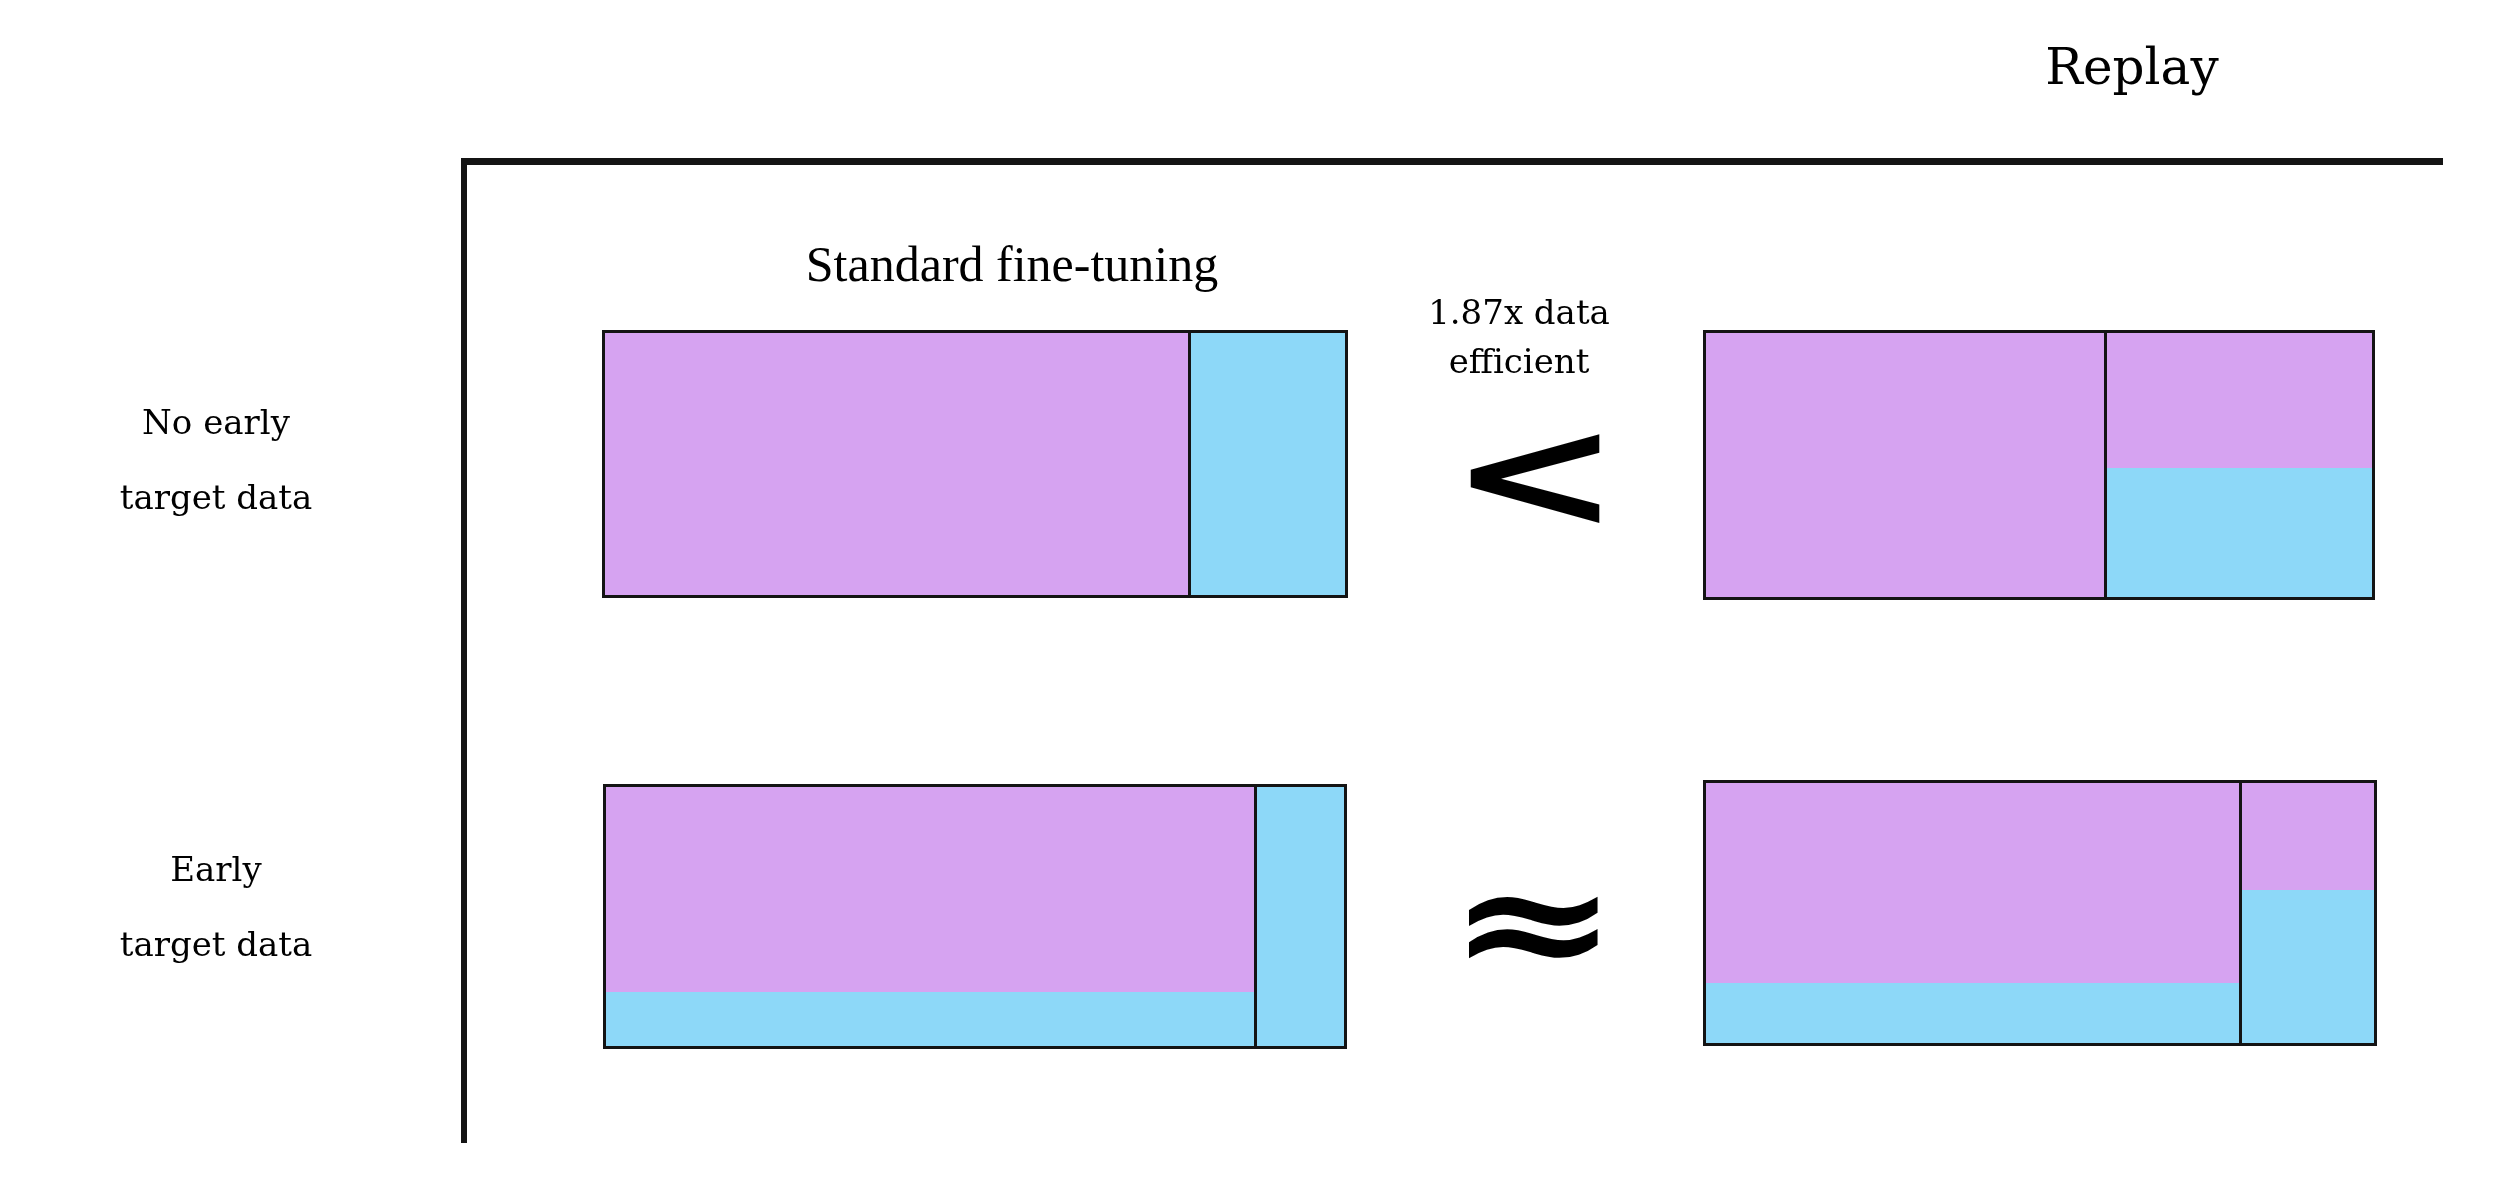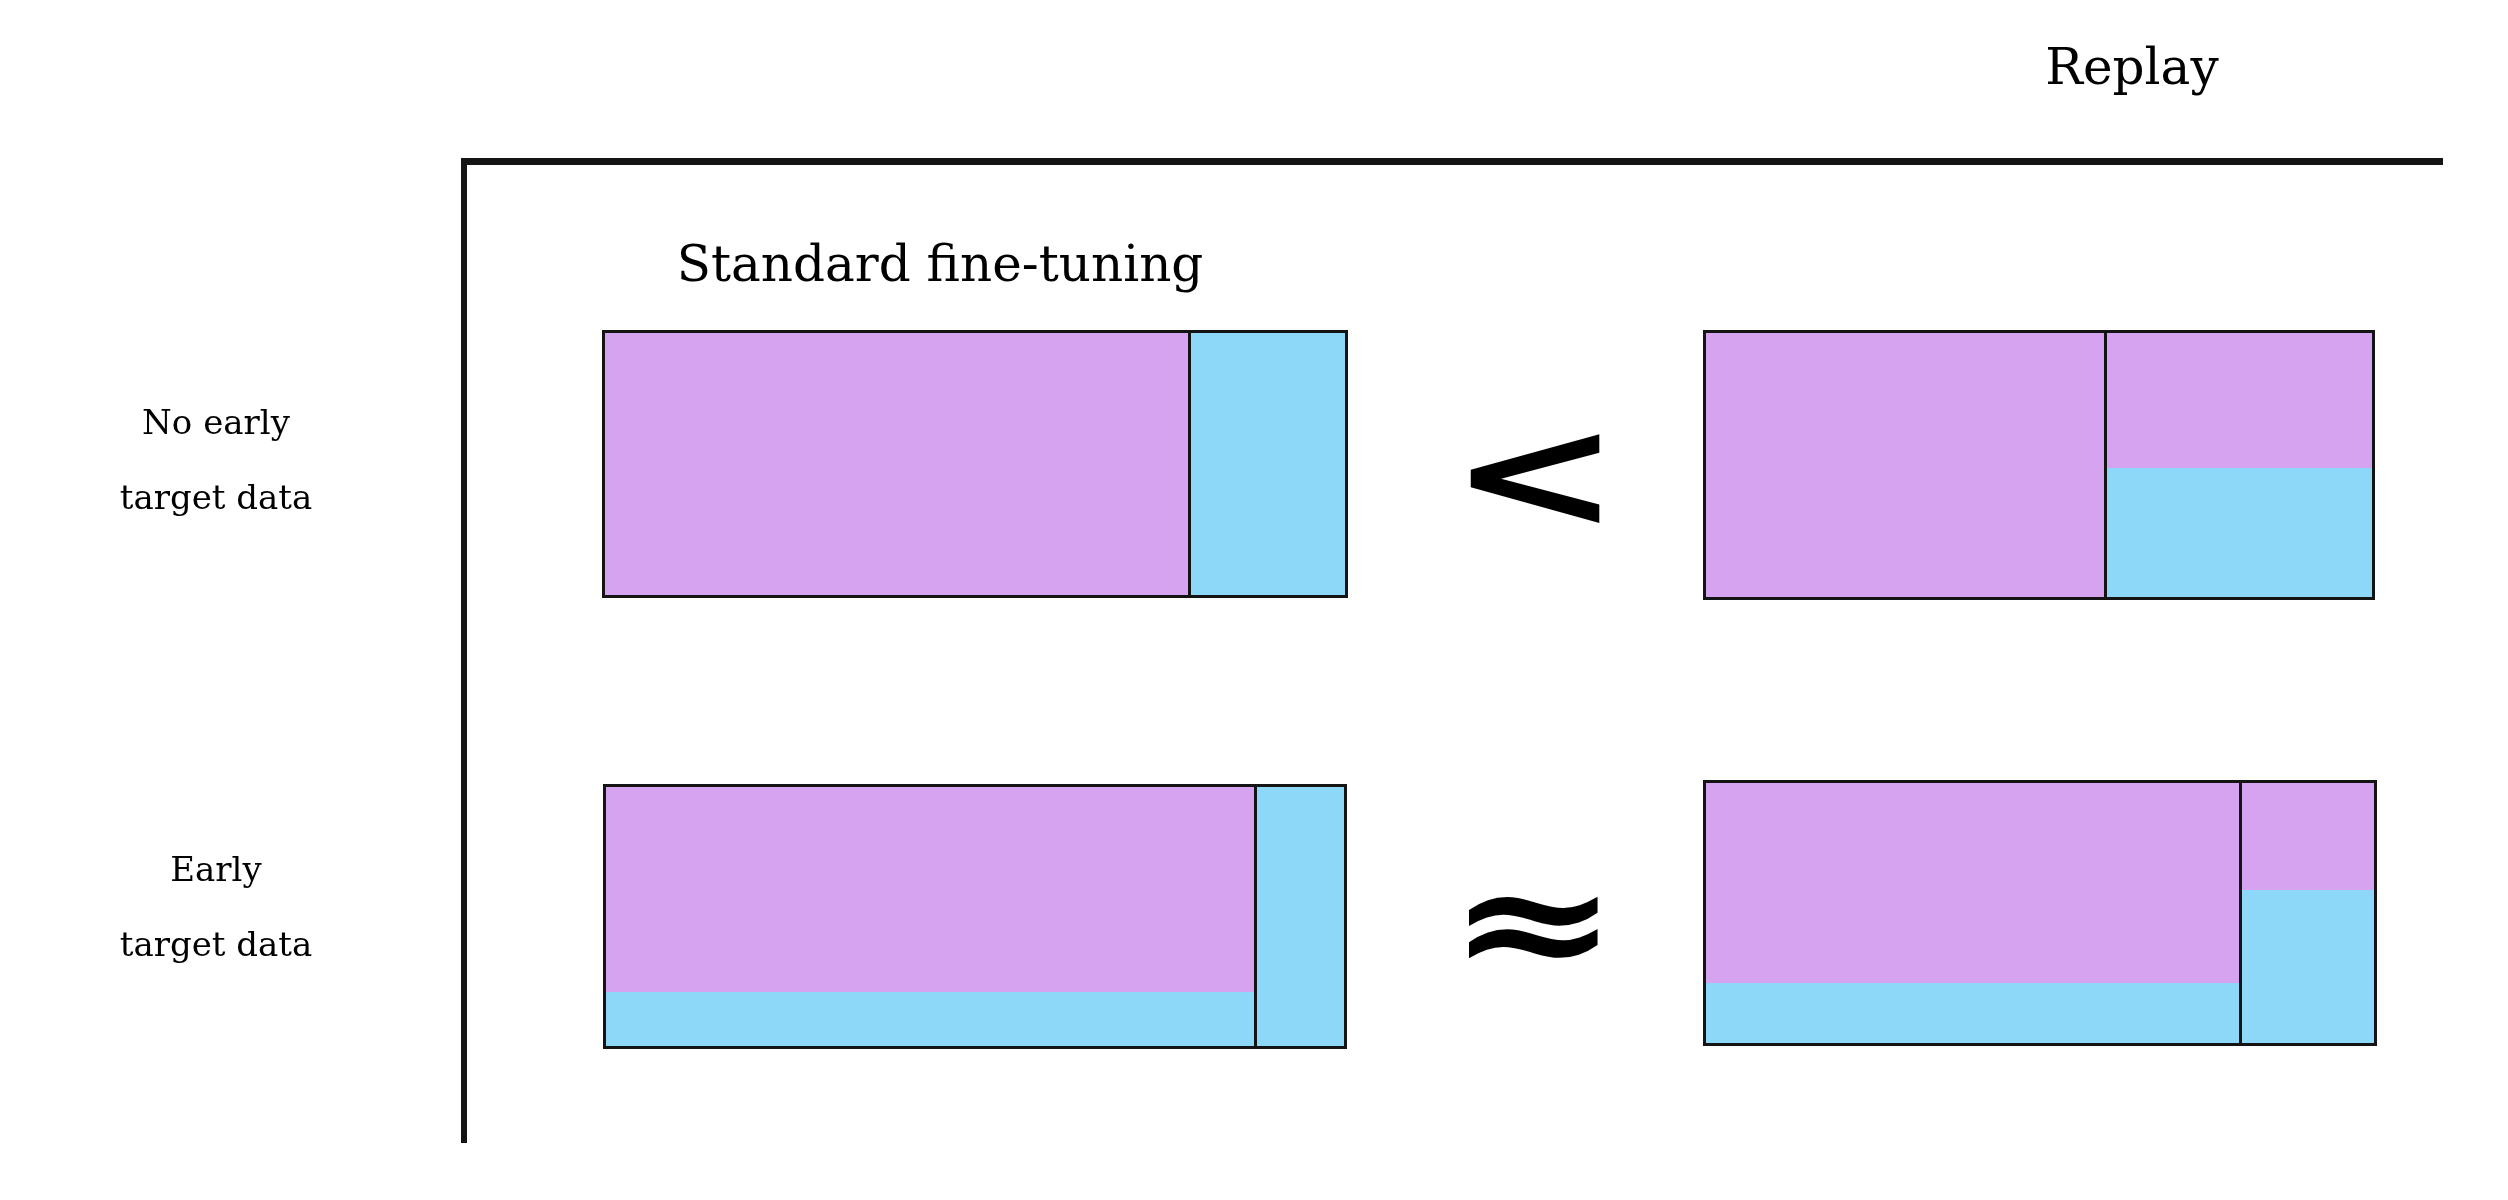--- a/index.html
+++ b/index.html
@@ -31,22 +31,22 @@
   .axis-line-h {
     position: absolute; left: 461px; top: 158px;
     width: 1982px; height: 7px; background: #141414;
   }
   .axis-line-v {
     position: absolute; left: 461px; top: 158px;
     width: 6px; height: 985px; background: #141414;
   }
 
   .caption {
-    position: absolute; left: 640px; top: 234px; width: 600px;
-    font-size: 50px; line-height: 60px; text-align: center;
+    position: absolute; left: 712px; top: 234px; width: 600px;
+    font-size: 50px; line-height: 60px; text-align: center; font-family: Liberation Serif, serif;
   }
 
   .note {
     position: absolute; left: 1369px; top: 288px; width: 300px;
     font-size: 34px; line-height: 49px; text-align: center;
     white-space: pre-line;
   }
 
   .comparator {
     position: absolute; width: 200px; height: 180px;
@@ -79,20 +79,22 @@
   <div class="axis-line-v"></div>
 
   <div class="row-label" id="row-no-early">No early
 target data</div>
 
   <div class="row-label" id="row-early">Early
 target data</div>
 
   <div class="caption" id="caption-standard-ft">Standard fine-tuning</div>
 
+  <div class="note" id="note-efficiency">1.87x data
+efficient</div>
 
   <div class="comparator" id="comparator-lt">&lt;</div>
 
   <div class="comparator" id="comparator-approx">≈</div>
 
   <div id="bars-layer">
       <div class="bar" style="left: 602px; top: 330px; width: 746px; height: 268px; background: rgb(214, 163, 241); border-color: rgb(20, 20, 20);">
         <div class="seg" style="left: 79%; top: 0%; width: 21%; height: 100%; background: rgb(141, 216, 248);"></div>
         <div class="seg-divider" style="left: calc(79% - 1.5px); background: rgb(20, 20, 20);"></div>
       </div>

